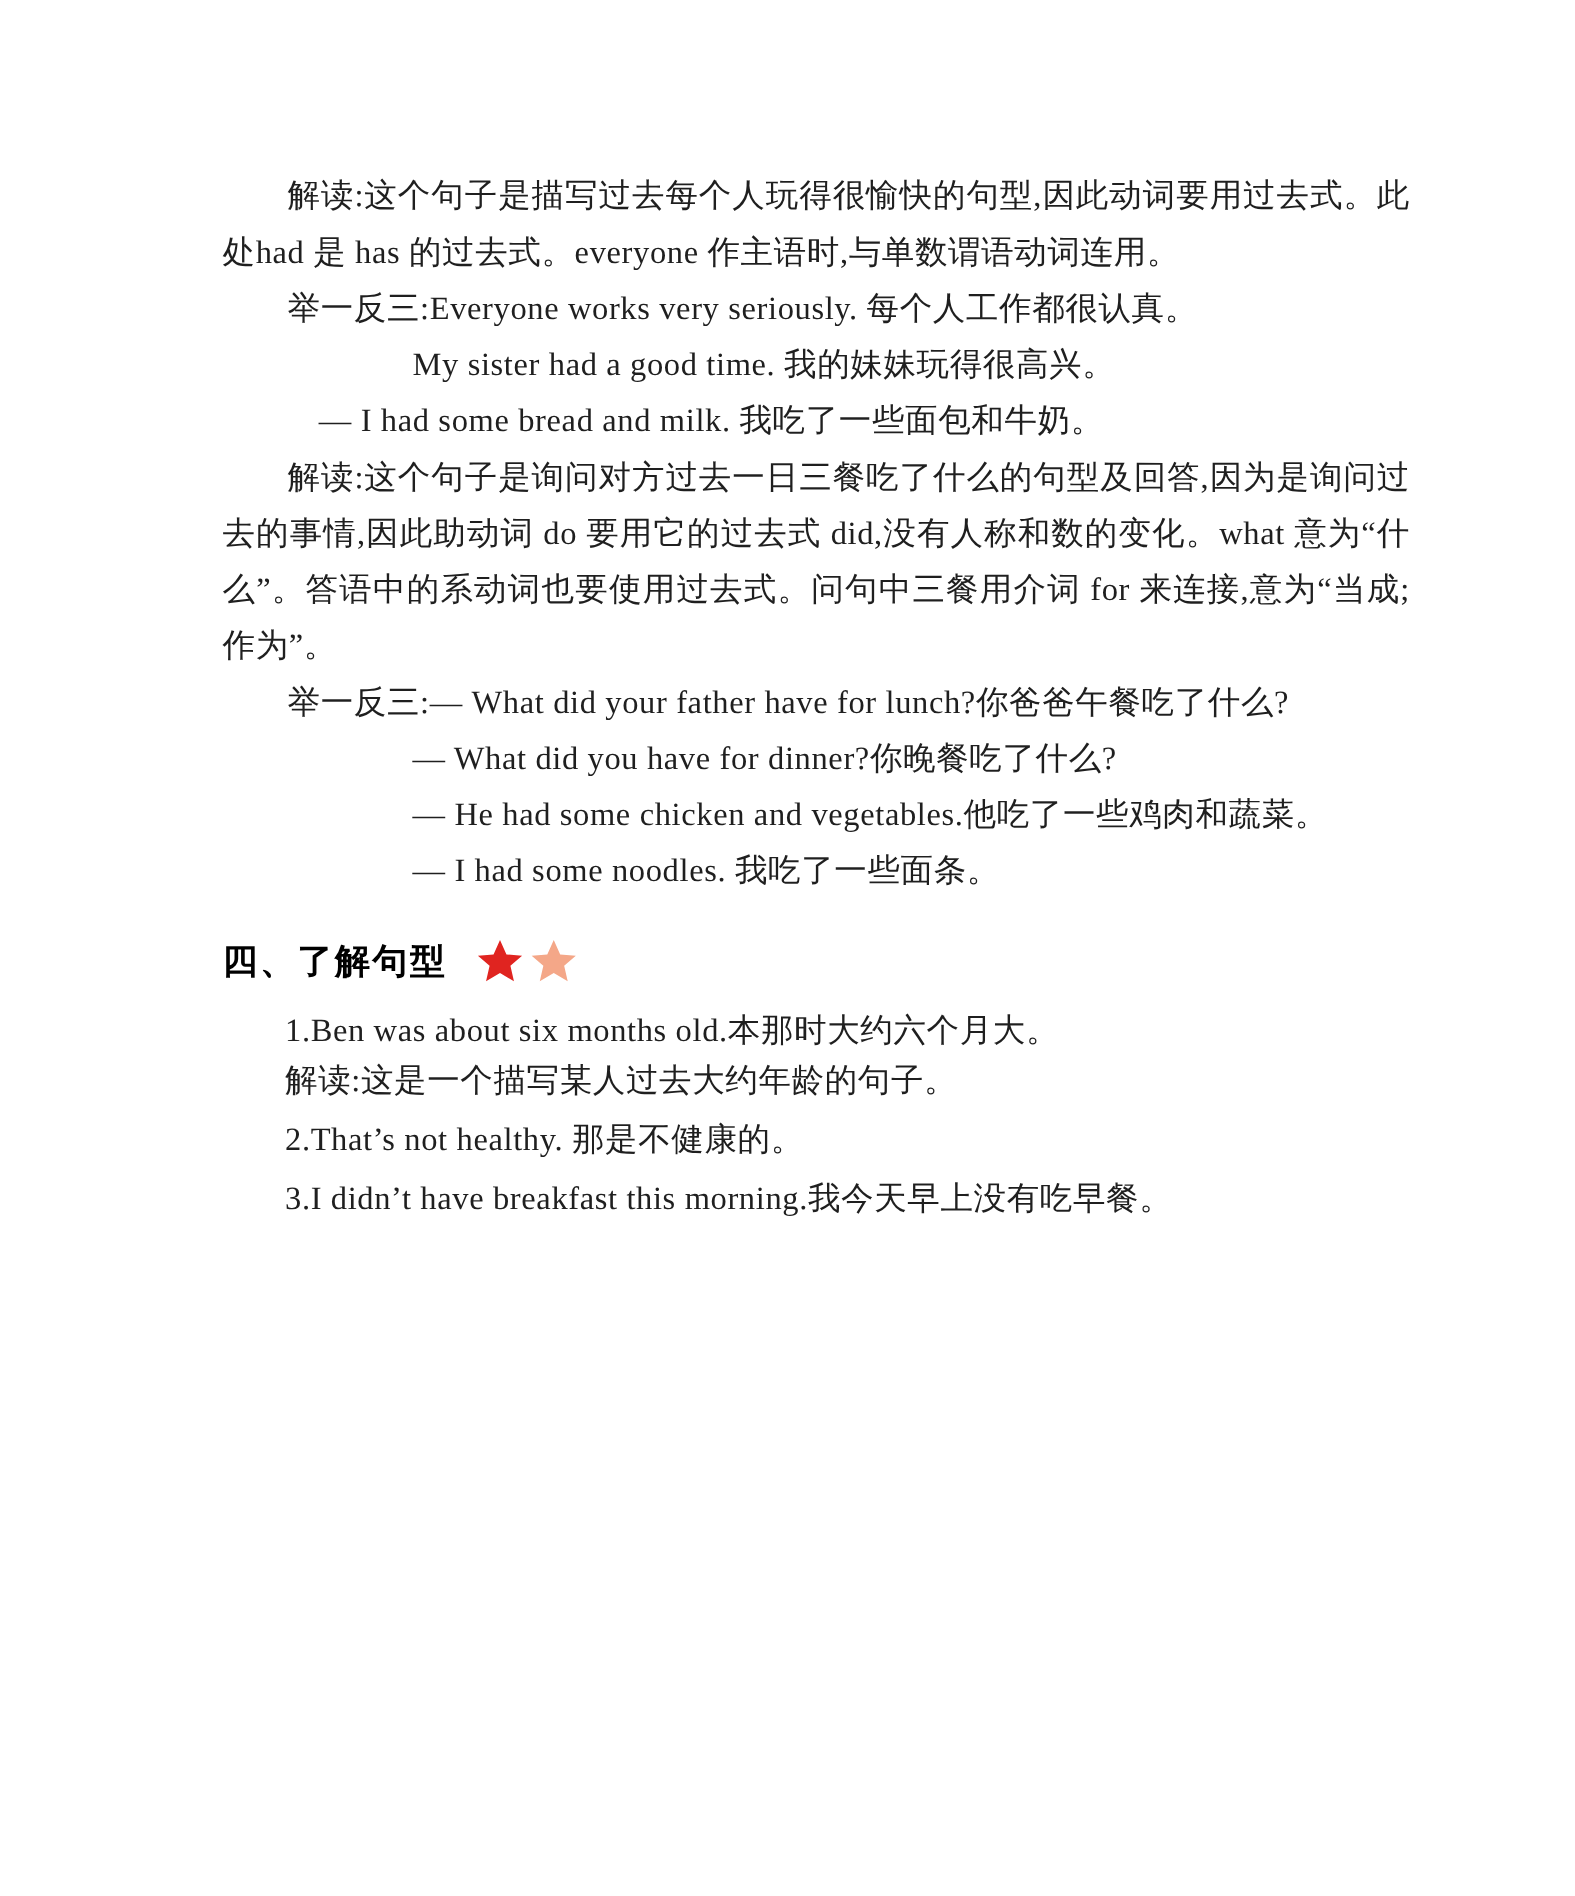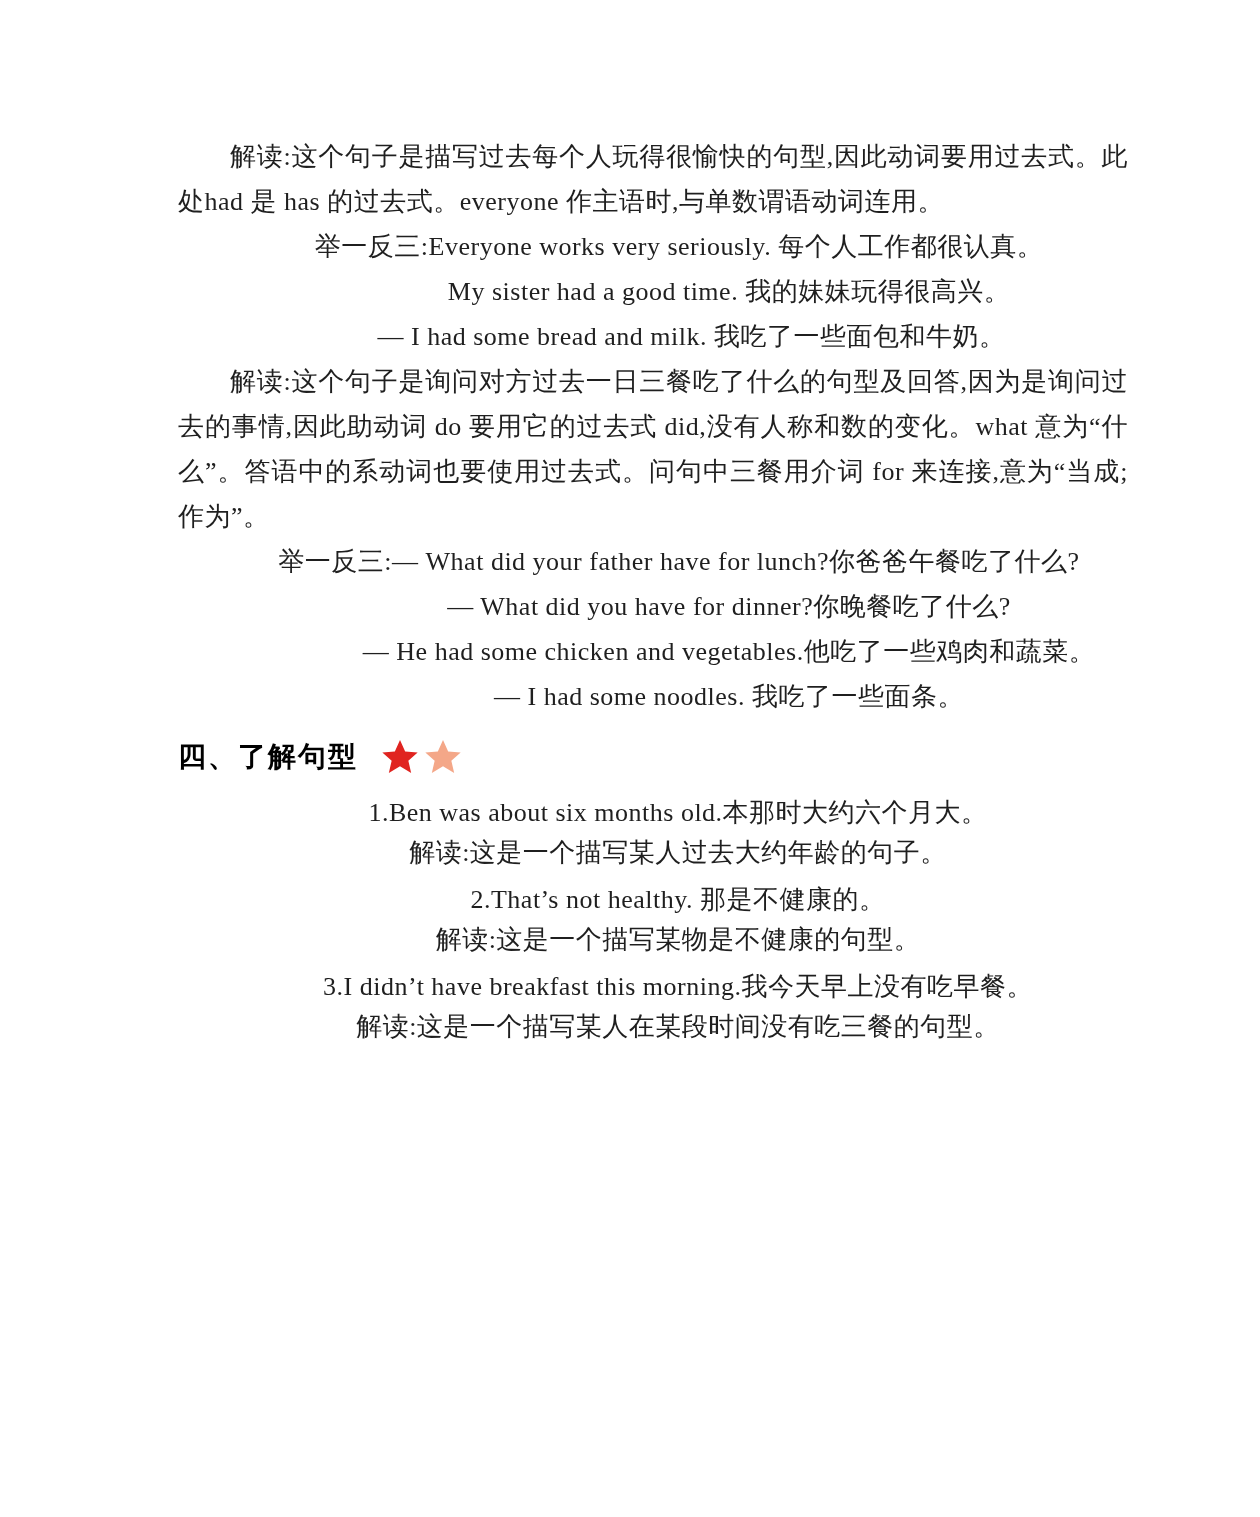--- a/index.html
+++ b/index.html
@@ -20,30 +20,29 @@
     position: absolute;
     left: 178px;
     top: 134px;
     width: 950px;
   }
   .para {
     margin: 0;
     font-size: 26px;
     line-height: 45px;
     letter-spacing: 0.5px;
-    text-align: center;
   }
   .jus { text-align: justify; }
   .ind2 { text-indent: 52px; }
   .ml150 { margin-left: 152px; }
   .ml77 { margin-left: 77px; }
   .ml50 { margin-left: 50px; }
 
   .section-header {
-    margin-top: 14px;
+    margin-top: 26px;
     margin-bottom: 12px;
     height: 48px;
     display: flex;
     align-items: center;
   }
   .header-label {
     font-weight: 700;
     font-size: 28px;
     color: #000000;
     letter-spacing: 2px;
@@ -101,20 +100,18 @@
         </svg>
       </span>
     </div>
 
     <p class="para sent ml50 numgap">1.Ben was about six months old.本那时大约六个月大。</p>
 
     <p class="para sent ml50">解读:这是一个描写某人过去大约年龄的句子。</p>
 
     <p class="para sent ml50 numgap">2.That’s not healthy. 那是不健康的。</p>
 
-    <p class="para sent ml50">解读:这是一个描写某物是不健康的句型。</p>
 
     <p class="para sent ml50 numgap">3.I didn’t have breakfast this morning.我今天早上没有吃早餐。</p>
 
-    <p class="para sent ml50">解读:这是一个描写某人在某段时间没有吃三餐的句型。</p>
 
   </main>
 </div>
 
 </body></html>

